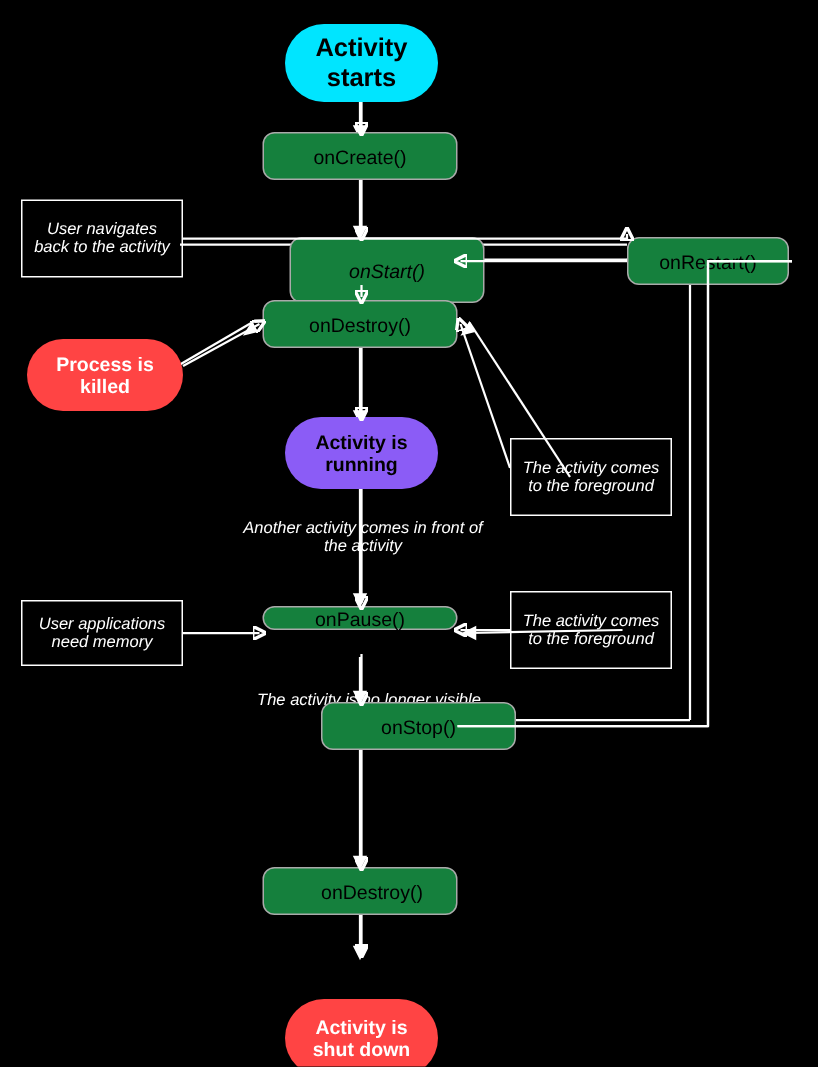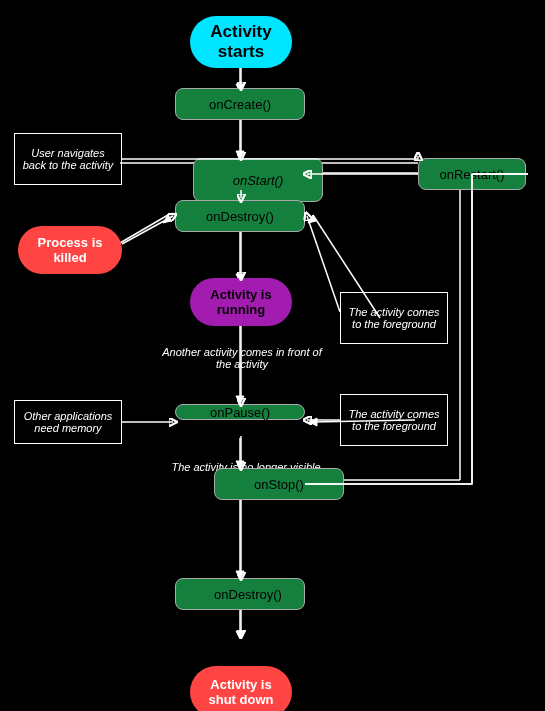--- a/index.html
+++ b/index.html
@@ -33,21 +33,21 @@
       border-radius: 50px;
       background: #00e5ff;
       color: #000;
       font-size: 17px;
       font-weight: bold;
       padding: 8px 16px;
     }
 
     .oval-green {
       border-radius: 50px;
-      background: #a21caf;
+      background: #8b5cf6;
       color: #000;
       font-size: 13px;
       font-weight: bold;
       padding: 8px 16px;
     }
 
     .oval-red {
       border-radius: 50px;
       background: #ff4444;
       color: #fff;
@@ -177,21 +177,21 @@
 
 <div class="node oval-red" style="left:18px; top:226px; width:104px; height:48px;">
   <span>Process is killed</span>
 </div>
 
 <div class="node label-box" style="left:14px; top:133px; width:108px; height:52px;">
   <span>User navigates back to the activity</span>
 </div>
 
 <div class="node label-box" style="left:14px; top:400px; width:108px; height:44px;">
-  <span>Other applications need memory</span>
+  <span>User applications need memory</span>
 </div>
 
 <div class="node rounded-rect" style="left:175px; top:404px; width:130px; height:16px;">
   <span>onPause()</span>
 </div>
 
 <div class="node label-box" style="left:340px; top:394px; width:108px; height:52px;">
   <span>The activity comes to the foreground</span>
 </div>
 

